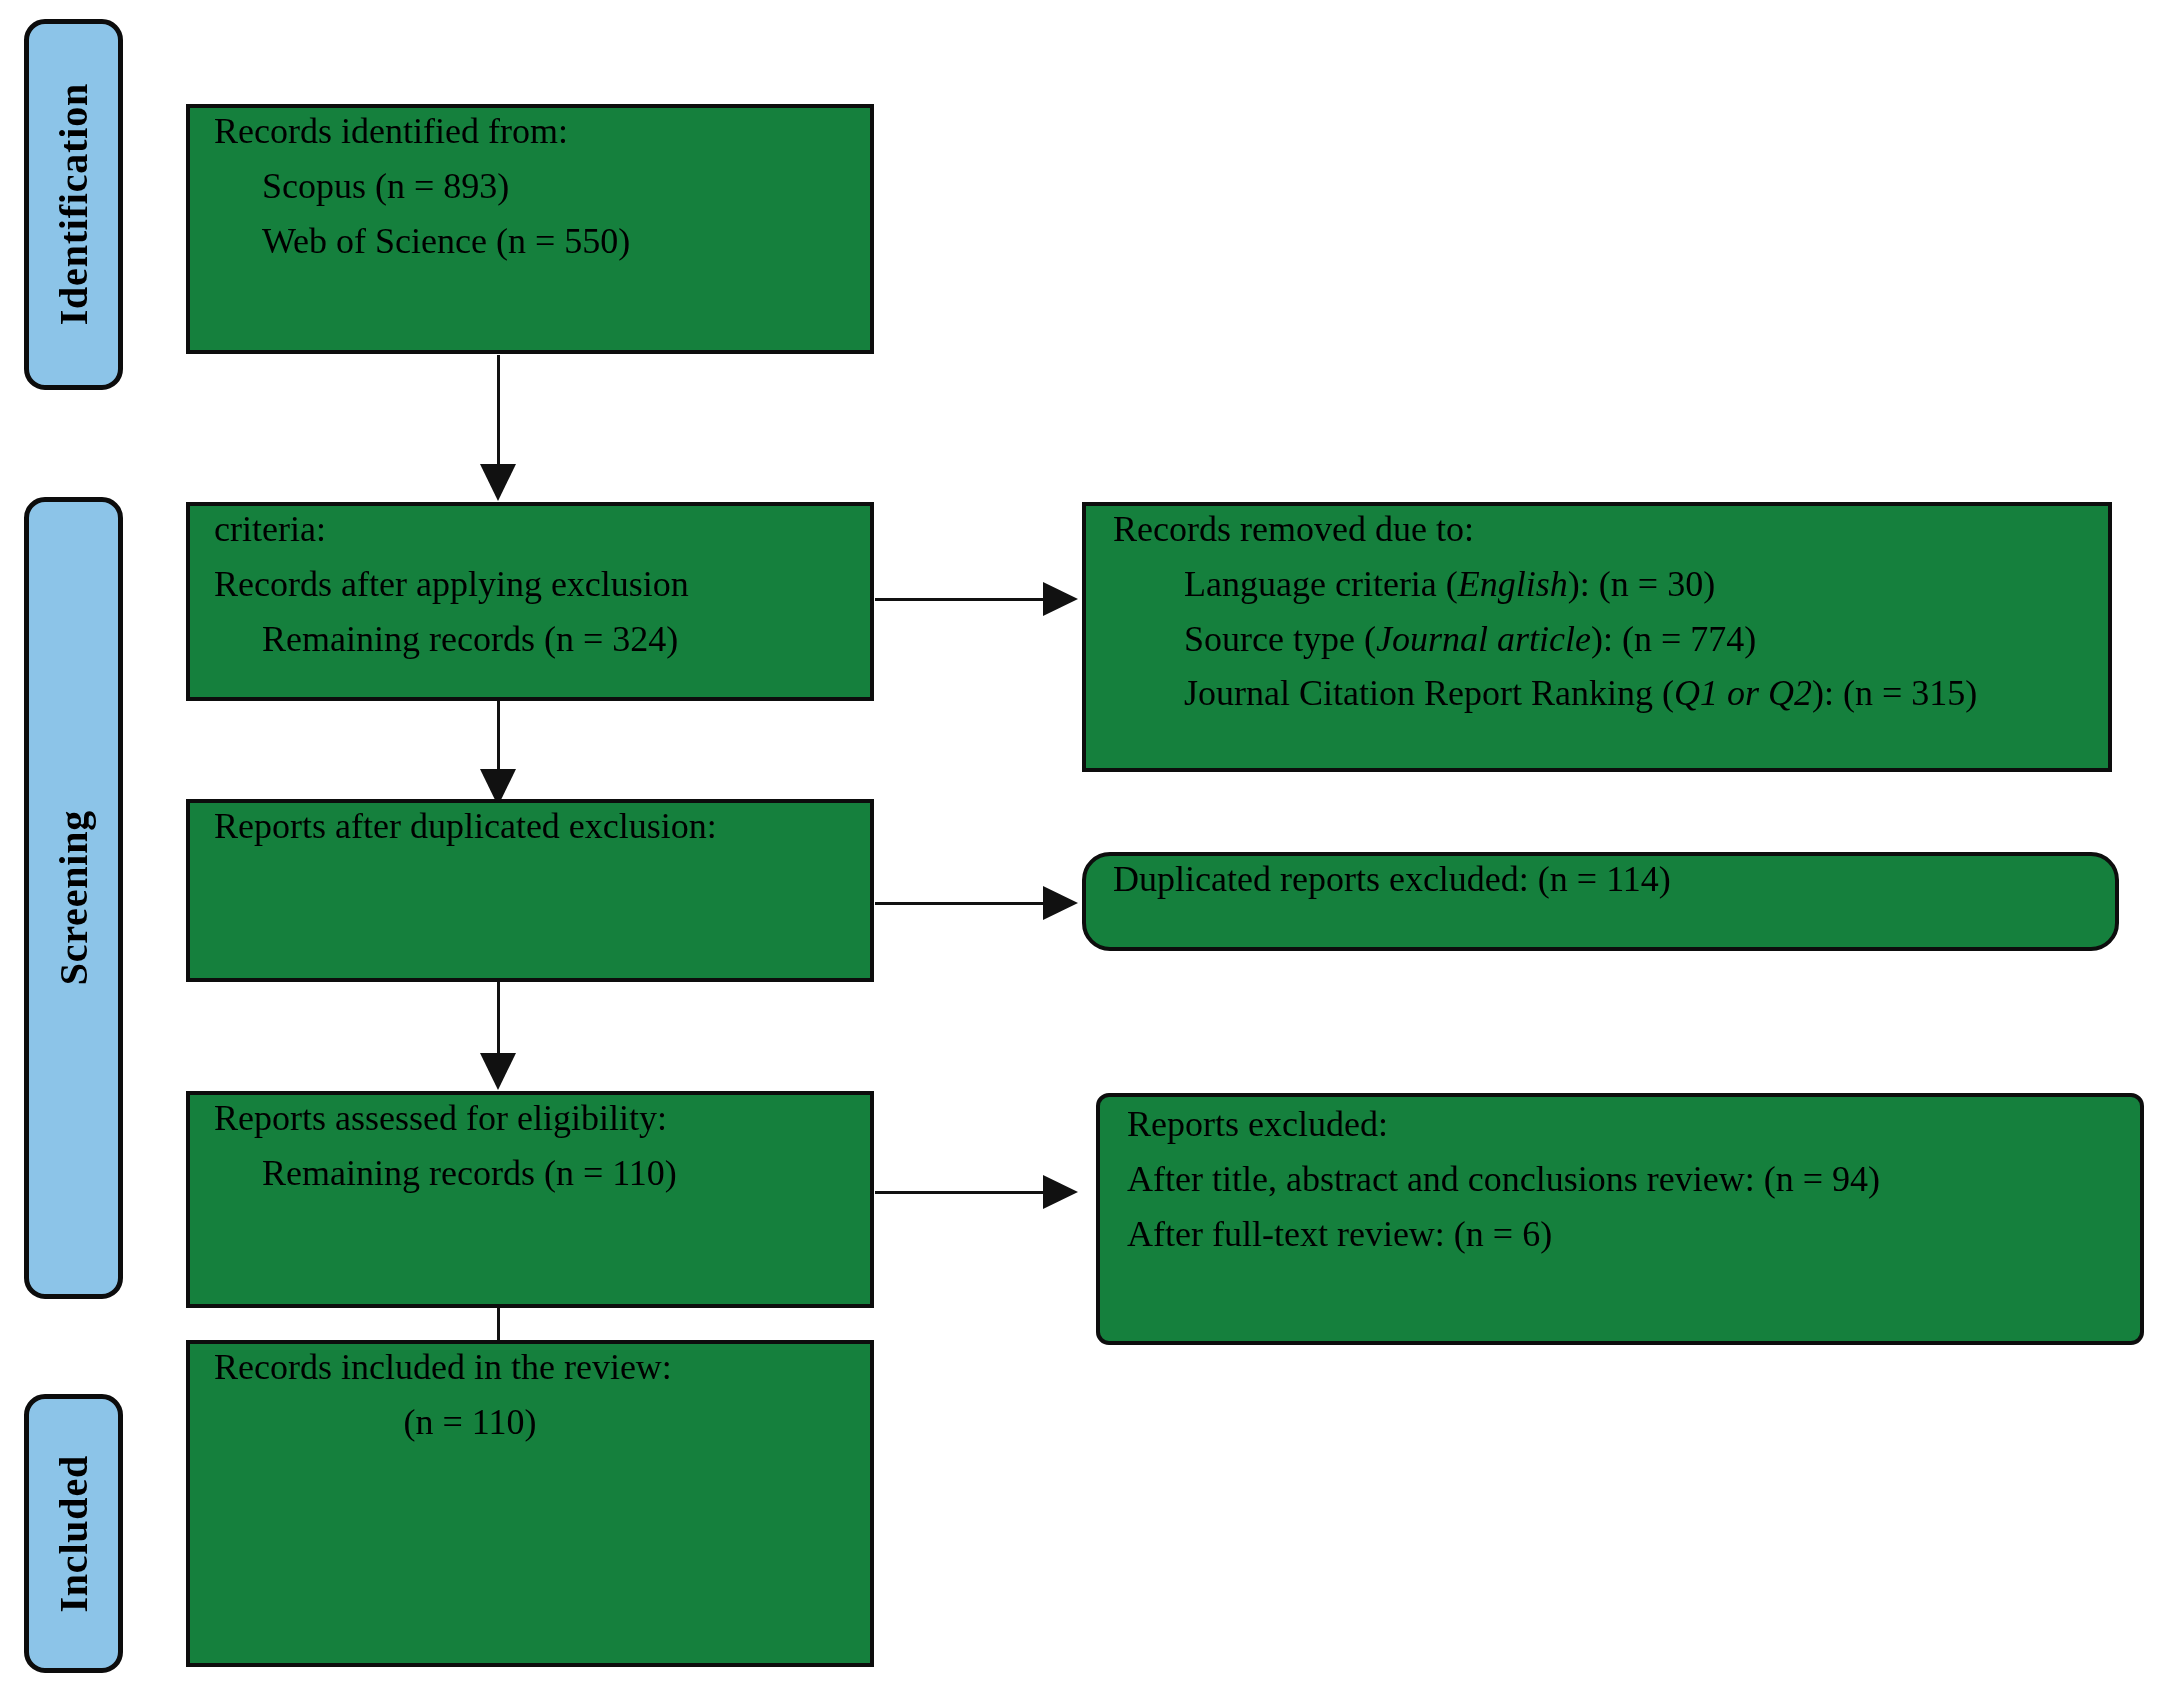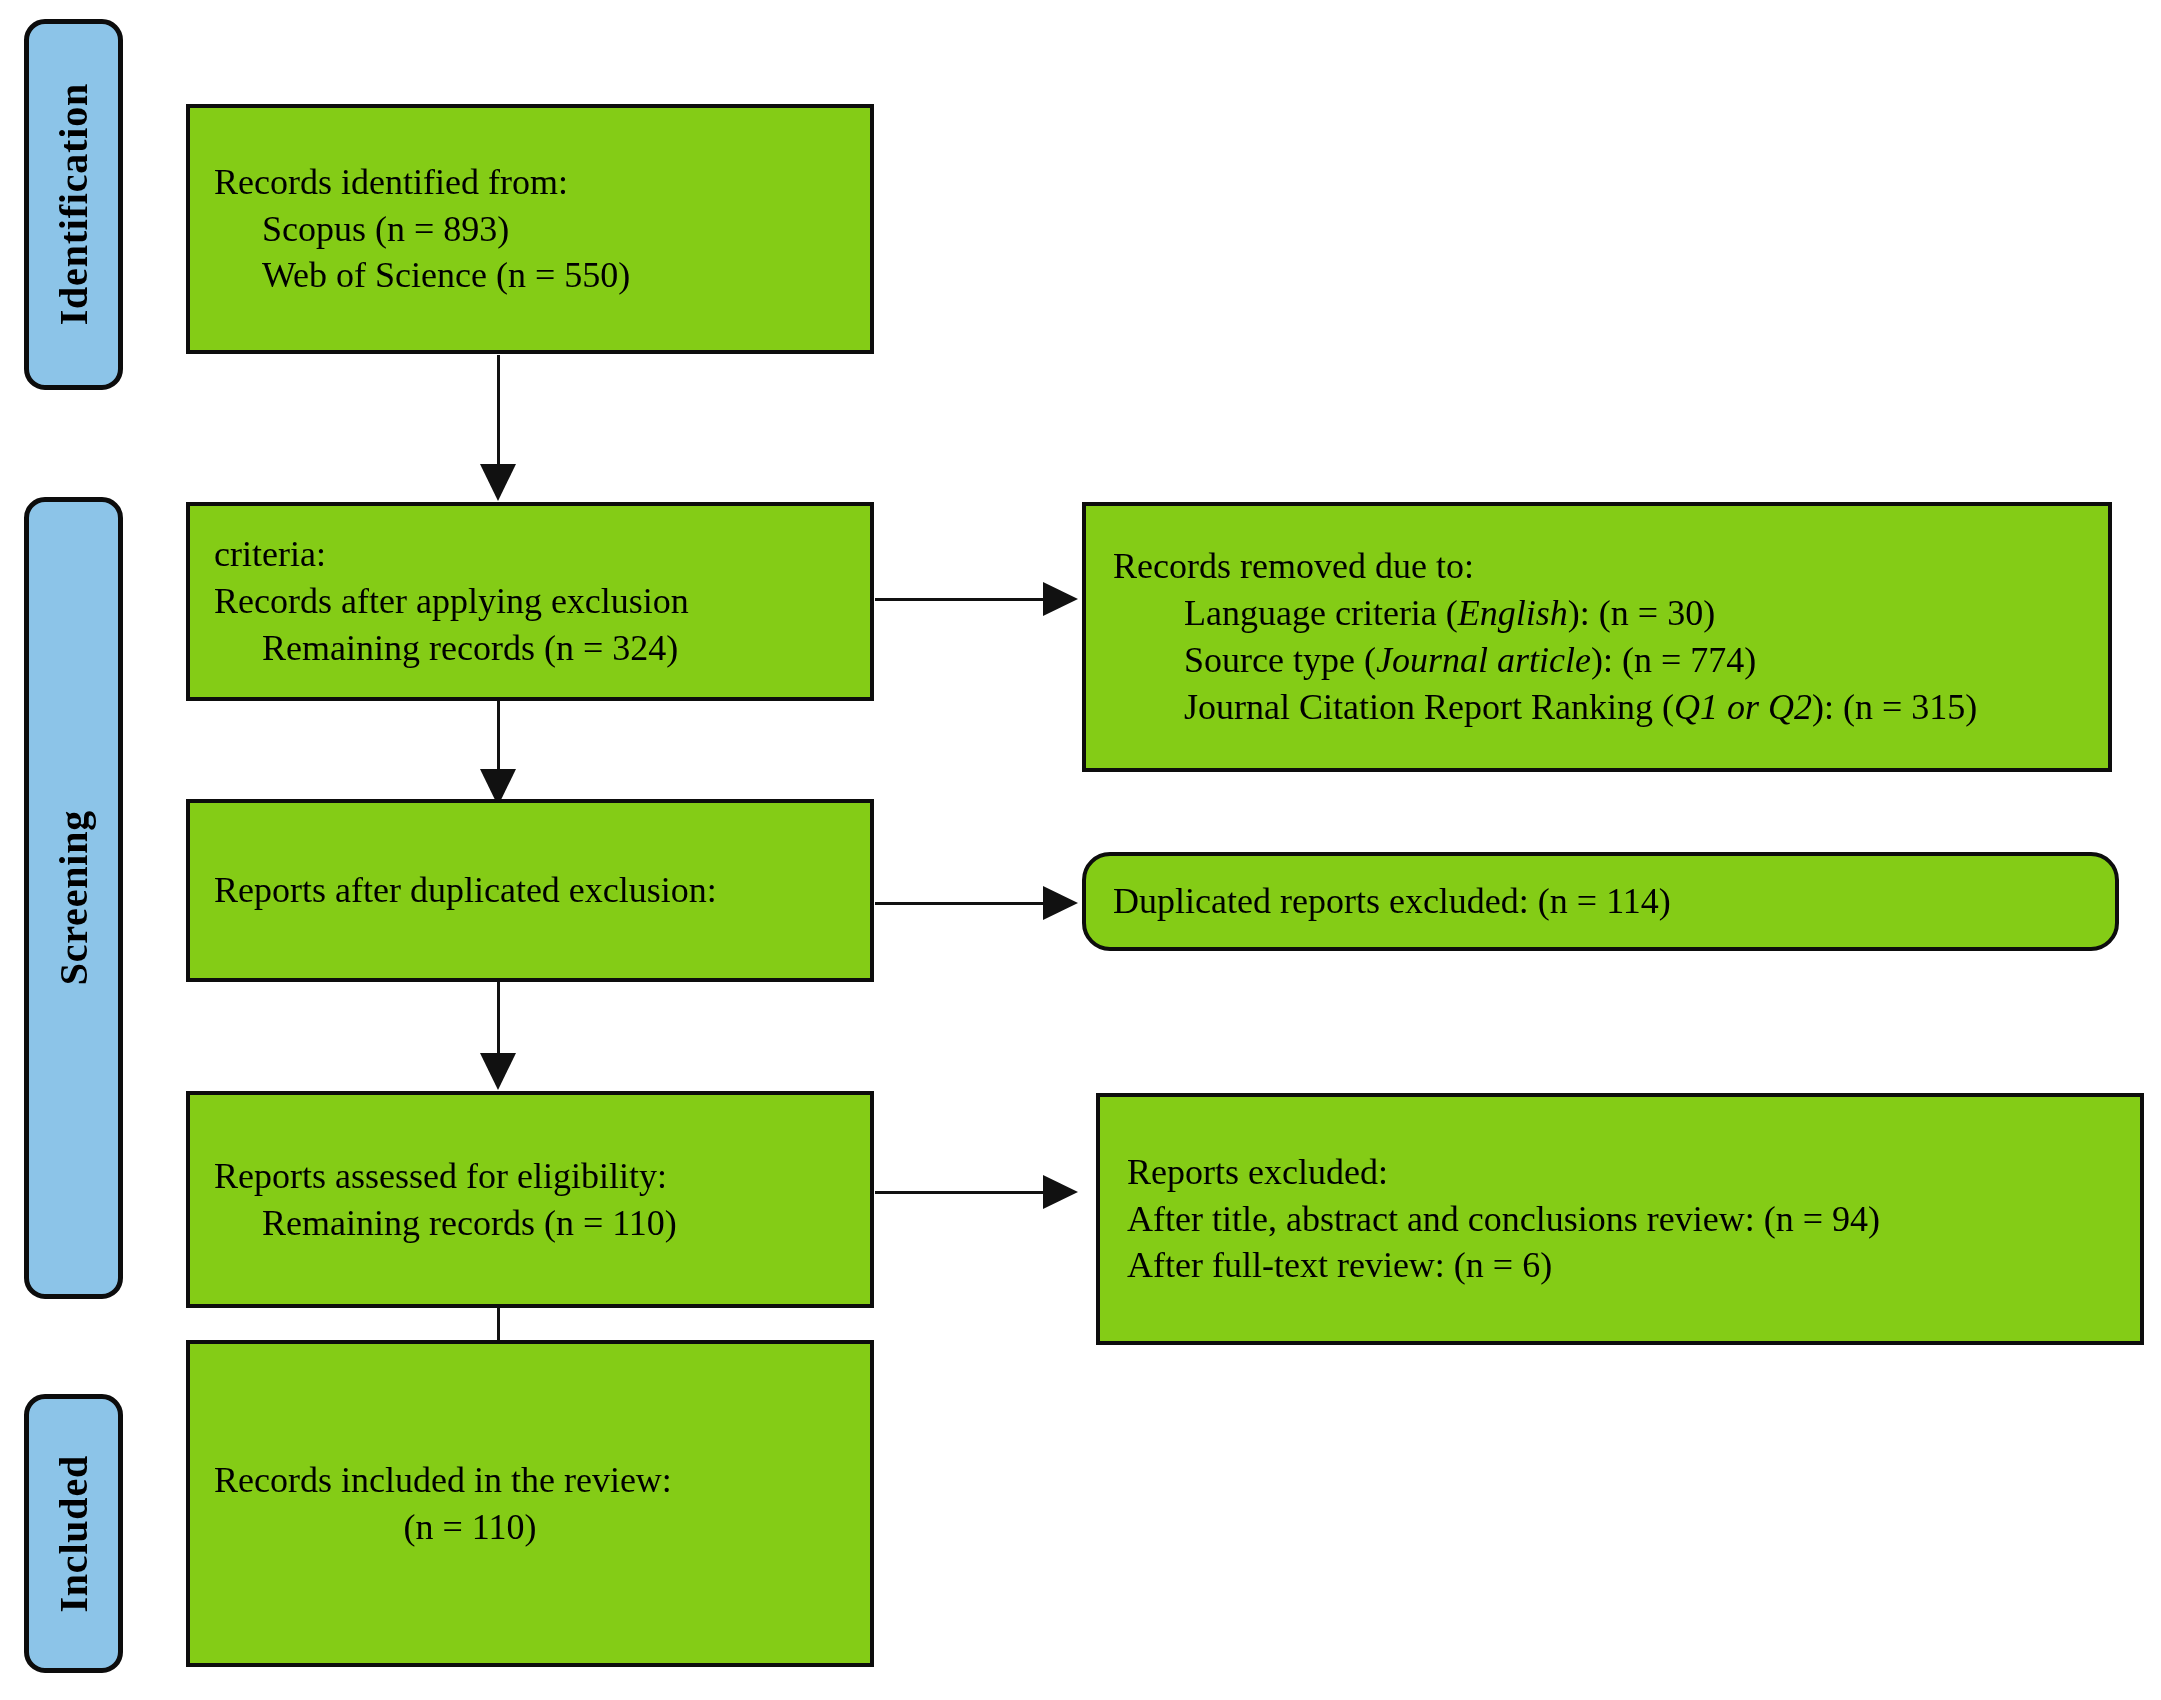--- a/index.html
+++ b/index.html
@@ -34,27 +34,27 @@
     font-size: 40px;
     letter-spacing: 0.8px;
     color: #000000;
     white-space: nowrap;
     line-height: 1;
   }
 
   
   .flow-box {
     position: absolute;
-    background: #84cc16;
+    background: #15803d;
     border: 4.8px solid #0d0d0d;
     box-sizing: border-box;
     display: flex;
     flex-direction: column;
-    justify-content: center;
     padding: 0 24px;
+    gap: 8px;
   }
   .flow-box .line {
     font-size: 36px;
     line-height: 1.30;
     color: #000000;
     white-space: nowrap;
   }
   .flow-box .line.indent-1 { padding-left: 48px; }
   .flow-box .line.indent-2 { padding-left: 71px; }
   .flow-box .line.center  { text-align: center; padding-right: 120px;}
@@ -169,21 +169,21 @@
   <div class="flow-box" style="left:186px; top:1091px; width:688px; height:217px;">
     <div class="line">Reports assessed for eligibility:</div>
     <div class="line indent-1">Remaining records (n = 110)</div>
   </div>
 
   <div class="conn" style="left:0; top:0; width:100%; height:100%;">
     <div class="conn-h-line" style="left:875px; top:1191px; width:175px;"></div>
     <div class="arrow-right" style="left:1043px; top:1175px;"></div>
   </div>
 
-  <div class="flow-box" style="left:1096px; top:1093px; width:1048px; height:252px; padding:16px 27px;">
+  <div class="flow-box" style="left:1096px; top:1093px; width:1048px; height:252px; padding:4px 27px;border-radius:13px;">
     <div class="line">Reports excluded:</div>
     <div class="line">After title, abstract and conclusions review: (n = 94)</div>
     <div class="line">After full-text review: (n = 6)</div>
   </div>
 
   <div class="conn" style="left:0; top:0; width:100%; height:100%;">
     <div class="conn-v-line" style="left:497px; top:1308px; height:101px;"></div>
     <div class="arrow-down" style="left:480px; top:1364px;"></div>
   </div>
 

